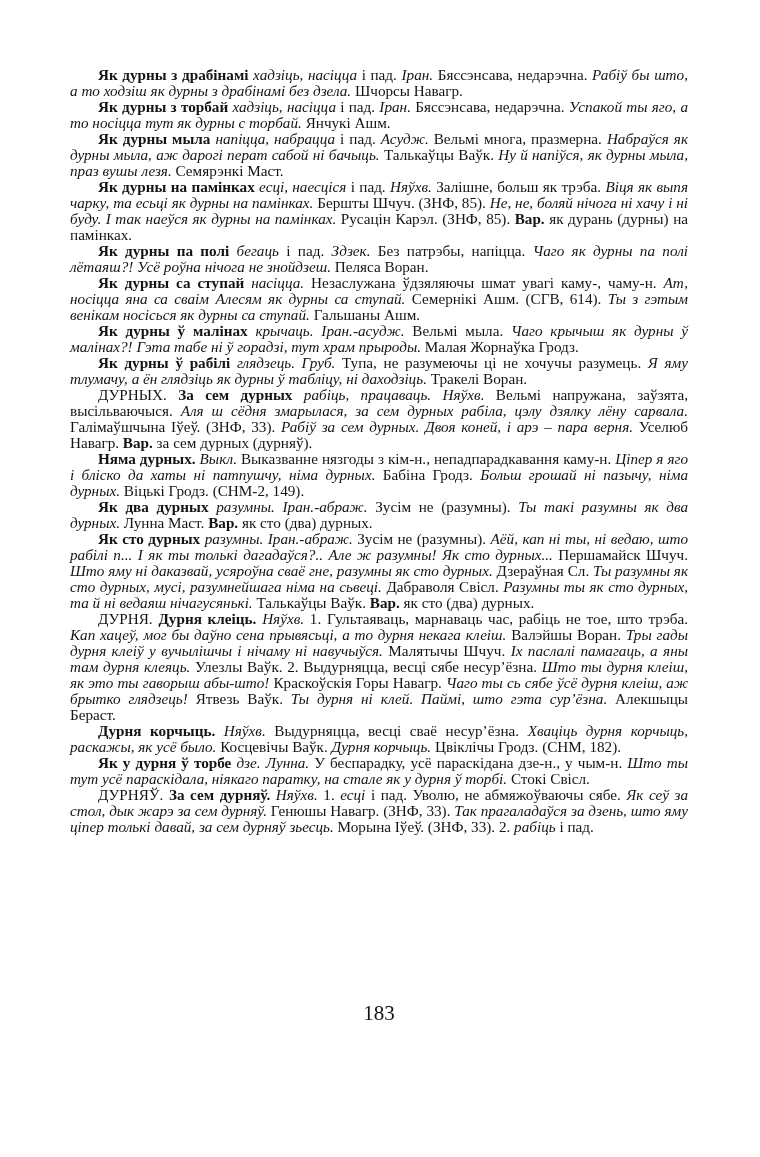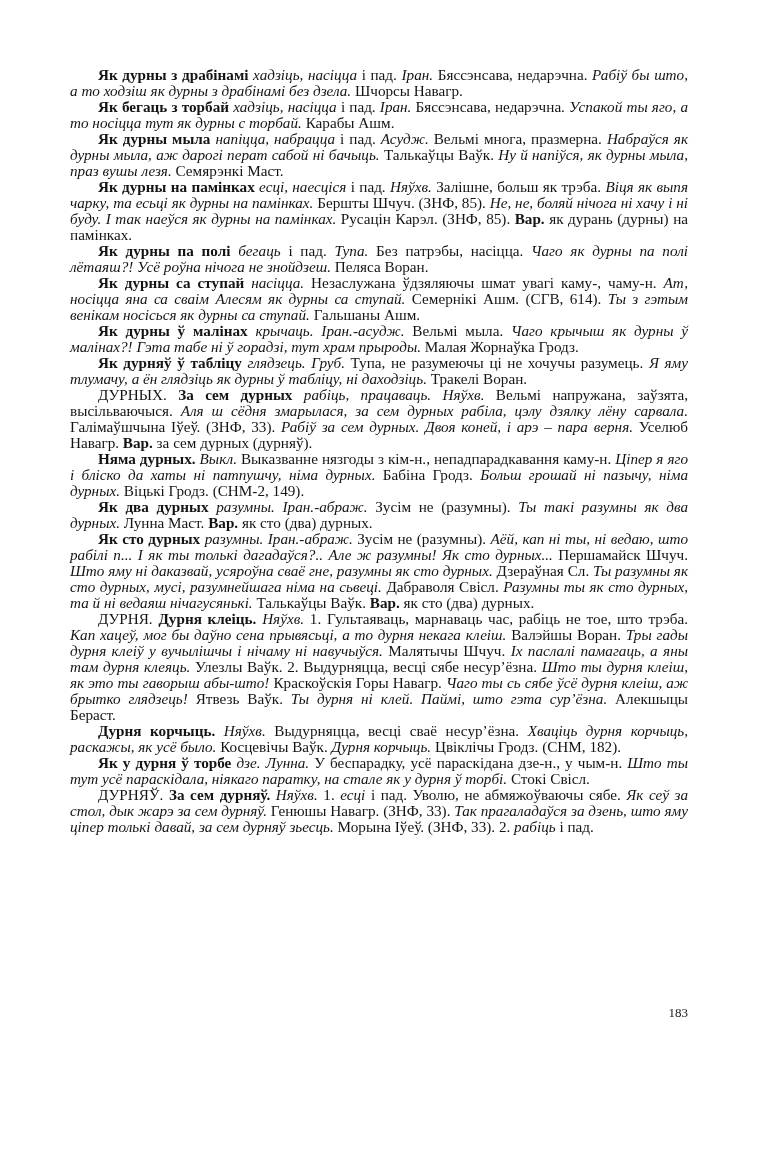--- a/index.html
+++ b/index.html
@@ -32,39 +32,39 @@
   }
   .run-r { font-weight: normal; font-style: normal; }
   .run-b { font-weight: bold;   font-style: normal; }
   .run-i { font-weight: normal; font-style: italic; }
   .run-bi{ font-weight: bold;   }
   .page-number {
     position: absolute;
     left: 70px;
     top: 1003px;
     width: 618px;
-    text-align: right;
-    font-size: 13px;
+    text-align: center;
+    font-size: 21px;
     line-height: 20px;
     font-weight: normal;
   }
 </style>
 </head>
 <body>
 
 <div class="page">
   <div class="text-block">
       <p class="entry"><span class="run-b">Як дурны з драбінамі </span><span class="run-i">хадзіць, насіцца </span><span class="run-r">і пад. </span><span class="run-i">Іран. </span><span class="run-r">Бяссэнсава, недарэчна. </span><span class="run-i">Рабіў бы што, а то ходзіш як дурны з драбінамі без дзела. </span><span class="run-r">Шчорсы Навагр.</span></p>
-      <p class="entry"><span class="run-b">Як бегаць з торбай </span><span class="run-i">хадзіць, насіцца </span><span class="run-r">і пад. </span><span class="run-i">Іран. </span><span class="run-r">Бяссэнсава, недарэчна. </span><span class="run-i">Успакой ты яго, а то носіцца тут як дурны с торбай. </span><span class="run-r">Карабы Ашм.</span></p>
+      <p class="entry"><span class="run-b">Як дурны з торбай </span><span class="run-i">хадзіць, насіцца </span><span class="run-r">і пад. </span><span class="run-i">Іран. </span><span class="run-r">Бяссэнсава, недарэчна. </span><span class="run-i">Успакой ты яго, а то носіцца тут як дурны с торбай. </span><span class="run-r">Янчукі Ашм.</span></p>
       <p class="entry"><span class="run-b">Як дурны мыла </span><span class="run-i">напіцца, набрацца </span><span class="run-r">і пад. </span><span class="run-i">Асудж. </span><span class="run-r">Вельмі многа, празмерна. </span><span class="run-i">Набраўся як дурны мыла, аж дарогі перат сабой ні бачыць. </span><span class="run-r">Талькаўцы Ваўк. </span><span class="run-i">Ну й напіўся, як дурны мыла, праз вушы лезя. </span><span class="run-r">Семярэнкі Маст.</span></p>
       <p class="entry"><span class="run-b">Як дурны на памінках </span><span class="run-i">есці, наесціся </span><span class="run-r">і пад. </span><span class="run-i">Няўхв. </span><span class="run-r">Залішне, больш як трэба. </span><span class="run-i">Віця як выпя чарку, та есьці як дурны на памінках. </span><span class="run-r">Бершты Шчуч. (ЗНФ, 85). </span><span class="run-i">Не, не, боляй нічога ні хачу і ні буду. І так наеўся як дурны на памінках. </span><span class="run-r">Русацін Карэл. (ЗНФ, 85). </span><span class="run-bi">Вар. </span><span class="run-r">як дурань (дурны) на памінках.</span></p>
-      <p class="entry"><span class="run-b">Як дурны па полі </span><span class="run-i">бегаць </span><span class="run-r">і пад. </span><span class="run-i">Тупа. </span><span class="run-r">Без патрэбы, насіцца. </span><span class="run-i">Чаго як дурны па полі лётаяш?! Усё роўна нічога не знойдзеш. </span><span class="run-r">Пеляса Воран.</span></p>
+      <p class="entry"><span class="run-b">Як дурны па полі </span><span class="run-i">бегаць </span><span class="run-r">і пад. </span><span class="run-i">Здзек. </span><span class="run-r">Без патрэбы, напіцца. </span><span class="run-i">Чаго як дурны па полі лётаяш?! Усё роўна нічога не знойдзеш. </span><span class="run-r">Пеляса Воран.</span></p>
       <p class="entry"><span class="run-b">Як дурны са ступай </span><span class="run-i">насіцца. </span><span class="run-r">Незаслужана ўдзяляючы шмат увагі каму-, чаму-н. </span><span class="run-i">Ат, носіцца яна са сваім Алесям як дурны са ступай. </span><span class="run-r">Семернікі Ашм. (СГВ, 614). </span><span class="run-i">Ты з гэтым венікам носісься як дурны са ступай. </span><span class="run-r">Гальшаны Ашм.</span></p>
       <p class="entry"><span class="run-b">Як дурны ў малінах </span><span class="run-i">крычаць. Іран.-асудж. </span><span class="run-r">Вельмі мыла. </span><span class="run-i">Чаго крычыш як дурны ў малінах?! Гэта табе ні ў горадзі, тут храм прыроды. </span><span class="run-r">Малая Жорнаўка Гродз.</span></p>
-      <p class="entry"><span class="run-b">Як дурняў ў табліцу </span><span class="run-i">глядзець. Груб. </span><span class="run-r">Тупа, не разумеючы ці не хочучы разумець. </span><span class="run-i">Я яму тлумачу, а ён глядзіць як дурны ў табліцу, ні даходзіць. </span><span class="run-r">Тракелі Воран.</span></p>
+      <p class="entry"><span class="run-b">Як дурны ў рабілі </span><span class="run-i">глядзець. Груб. </span><span class="run-r">Тупа, не разумеючы ці не хочучы разумець. </span><span class="run-i">Я яму тлумачу, а ён глядзіць як дурны ў табліцу, ні даходзіць. </span><span class="run-r">Тракелі Воран.</span></p>
       <p class="entry"><span class="run-r">ДУРНЫХ. </span><span class="run-b">За сем дурных </span><span class="run-i">рабіць, працаваць. Няўхв. </span><span class="run-r">Вельмі напружана, заўзята, высільваючыся. </span><span class="run-i">Аля ш сёдня змарылася, за сем дурных рабіла, цэлу дзялку лёну сарвала. </span><span class="run-r">Галімаўшчына Іўеў. (ЗНФ, 33). </span><span class="run-i">Рабіў за сем дурных. Двоя коней, і арэ – пара верня. </span><span class="run-r">Уселюб Навагр. </span><span class="run-bi">Вар. </span><span class="run-r">за сем дурных (дурняў).</span></p>
       <p class="entry"><span class="run-b">Няма дурных. </span><span class="run-i">Выкл. </span><span class="run-r">Выказванне нязгоды з кім-н., непадпарадкавання каму-н. </span><span class="run-i">Ціпер я яго і бліско да хаты ні патпушчу, німа дурных. </span><span class="run-r">Бабіна Гродз. </span><span class="run-i">Больш грошай ні пазычу, німа дурных. </span><span class="run-r">Віцькі Гродз. (СНМ-2, 149).</span></p>
       <p class="entry"><span class="run-b">Як два дурных </span><span class="run-i">разумны. Іран.-абраж. </span><span class="run-r">Зусім не (разумны). </span><span class="run-i">Ты такі разумны як два дурных. </span><span class="run-r">Лунна Маст. </span><span class="run-bi">Вар. </span><span class="run-r">як сто (два) дурных.</span></p>
       <p class="entry"><span class="run-b">Як сто дурных </span><span class="run-i">разумны. Іран.-абраж. </span><span class="run-r">Зусім не (разумны). </span><span class="run-i">Аёй, кап ні ты, ні ведаю, што рабілі п... І як ты толькі дагадаўся?.. Але ж разумны! Як сто дурных... </span><span class="run-r">Першамайск Шчуч. </span><span class="run-i">Што яму ні даказвай, усяроўна сваё гне, разумны як сто дурных. </span><span class="run-r">Дзераўная Сл. </span><span class="run-i">Ты разумны як сто дурных, мусі, разумнейшага німа на сьвеці. </span><span class="run-r">Дабраволя Свісл. </span><span class="run-i">Разумны ты як сто дурных, та й ні ведаяш нічагусянькі. </span><span class="run-r">Талькаўцы Ваўк. </span><span class="run-bi">Вар. </span><span class="run-r">як сто (два) дурных.</span></p>
       <p class="entry"><span class="run-r">ДУРНЯ. </span><span class="run-b">Дурня клеіць. </span><span class="run-i">Няўхв. </span><span class="run-r">1. Гультаяваць, марнаваць час, рабіць не тое, што трэба. </span><span class="run-i">Кап хацеў, мог бы даўно сена прывясьці, а то дурня некага клеіш. </span><span class="run-r">Валэйшы Воран. </span><span class="run-i">Тры гады дурня клеіў у вучылішчы і нічаму ні навучыўся. </span><span class="run-r">Малятычы Шчуч. </span><span class="run-i">Іх паслалі памагаць, а яны там дурня клеяць. </span><span class="run-r">Улезлы Ваўк. 2. Выдурняцца, весці сябе несур’ёзна. </span><span class="run-i">Што ты дурня клеіш, як это ты гаворыш абы-што! </span><span class="run-r">Краскоўскія Горы Навагр. </span><span class="run-i">Чаго ты сь сябе ўсё дурня клеіш, аж брытко глядзець! </span><span class="run-r">Ятвезь Ваўк. </span><span class="run-i">Ты дурня ні клей. Паймі, што гэта сур’ёзна. </span><span class="run-r">Алекшыцы Бераст.</span></p>
       <p class="entry"><span class="run-b">Дурня корчыць. </span><span class="run-i">Няўхв. </span><span class="run-r">Выдурняцца, весці сваё несур’ёзна. </span><span class="run-i">Хваціць дурня корчыць, раскажы, як усё было. </span><span class="run-r">Косцевічы Ваўк. </span><span class="run-i">Дурня корчыць. </span><span class="run-r">Цвіклічы Гродз. (СНМ, 182).</span></p>
       <p class="entry"><span class="run-b">Як у дурня ў торбе </span><span class="run-i">дзе. Лунна. </span><span class="run-r">У беспарадку, усё параскідана дзе-н., у чым-н. </span><span class="run-i">Што ты тут усё параскідала, ніякаго паратку, на стале як у дурня ў торбі. </span><span class="run-r">Стокі Свісл.</span></p>
       <p class="entry"><span class="run-r">ДУРНЯЎ. </span><span class="run-b">За сем дурняў. </span><span class="run-i">Няўхв. </span><span class="run-r">1. </span><span class="run-i">есці </span><span class="run-r">і пад. Уволю, не абмяжоўваючы сябе. </span><span class="run-i">Як сеў за стол, дык жарэ за сем дурняў. </span><span class="run-r">Генюшы Навагр. (ЗНФ, 33). </span><span class="run-i">Так прагаладаўся за дзень, што яму ціпер толькі давай, за сем дурняў зьесць. </span><span class="run-r">Морына Іўеў. (ЗНФ, 33). 2. </span><span class="run-i">рабіць </span><span class="run-r">і пад.</span></p>
     </div>
   <div class="page-number">183</div>

